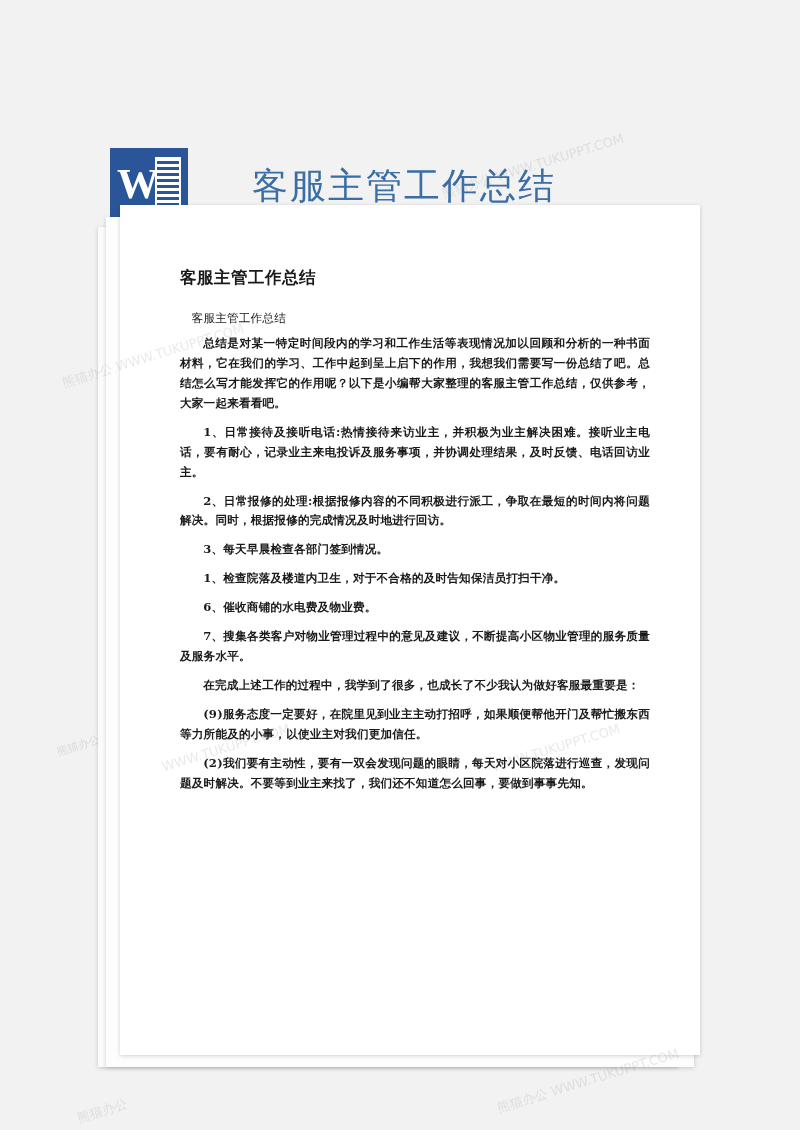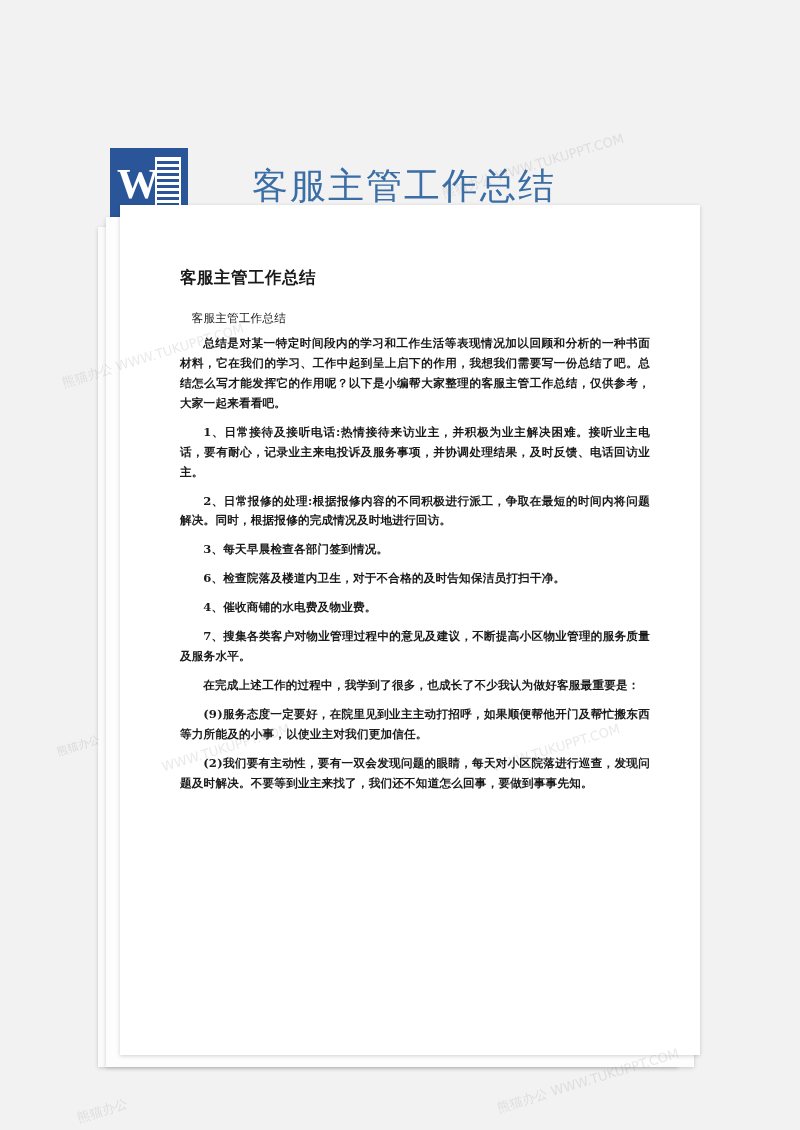--- a/index.html
+++ b/index.html
@@ -177,22 +177,22 @@
   <div class="sheet sheet-back2"></div>
   <div class="sheet sheet-back1"></div>
   <div class="sheet sheet-front">
     <div class="page-inner">
       <div class="page-heading">客服主管工作总结</div>
       <p class="para indent1 tight">客服主管工作总结</p>
       <p class="para indent2">总结是对某一特定时间段内的学习和工作生活等表现情况加以回顾和分析的一种书面材料，它在我们的学习、工作中起到呈上启下的作用，我想我们需要写一份总结了吧。总结怎么写才能发挥它的作用呢？以下是小编帮大家整理的客服主管工作总结，仅供参考，大家一起来看看吧。</p>
       <p class="para indent2 gap-top">1、日常接待及接听电话:热情接待来访业主，并积极为业主解决困难。接听业主电话，要有耐心，记录业主来电投诉及服务事项，并协调处理结果，及时反馈、电话回访业主。</p>
       <p class="para indent2 gap-top">2、日常报修的处理:根据报修内容的不同积极进行派工，争取在最短的时间内将问题解决。同时，根据报修的完成情况及时地进行回访。</p>
       <p class="para indent2 gap-top">3、每天早晨检查各部门签到情况。</p>
-      <p class="para indent2 gap-top">6、检查院落及楼道内卫生，对于不合格的及时告知保洁员打扫干净。</p>
-      <p class="para indent2 gap-top">4、催收商铺的水电费及物业费。</p>
+      <p class="para indent2 gap-top">1、检查院落及楼道内卫生，对于不合格的及时告知保洁员打扫干净。</p>
+      <p class="para indent2 gap-top">6、催收商铺的水电费及物业费。</p>
       <p class="para indent2 gap-top">7、搜集各类客户对物业管理过程中的意见及建议，不断提高小区物业管理的服务质量及服务水平。</p>
       <p class="para indent2 gap-top">在完成上述工作的过程中，我学到了很多，也成长了不少我认为做好客服最重要是：</p>
       <p class="para indent2 gap-top">(9)服务态度一定要好，在院里见到业主主动打招呼，如果顺便帮他开门及帮忙搬东西等力所能及的小事，以使业主对我们更加信任。</p>
       <p class="para indent2 gap-top">(2)我们要有主动性，要有一双会发现问题的眼睛，每天对小区院落进行巡查，发现问题及时解决。不要等到业主来找了，我们还不知道怎么回事，要做到事事先知。</p>
     </div>
   </div>
 </div>
 
 <div class="wm" style="left:60px; top:375px;">熊猫办公 WWW.TUKUPPT.COM</div>
 <div class="wm" style="left:440px; top:185px;">熊猫办公 WWW.TUKUPPT.COM</div>

